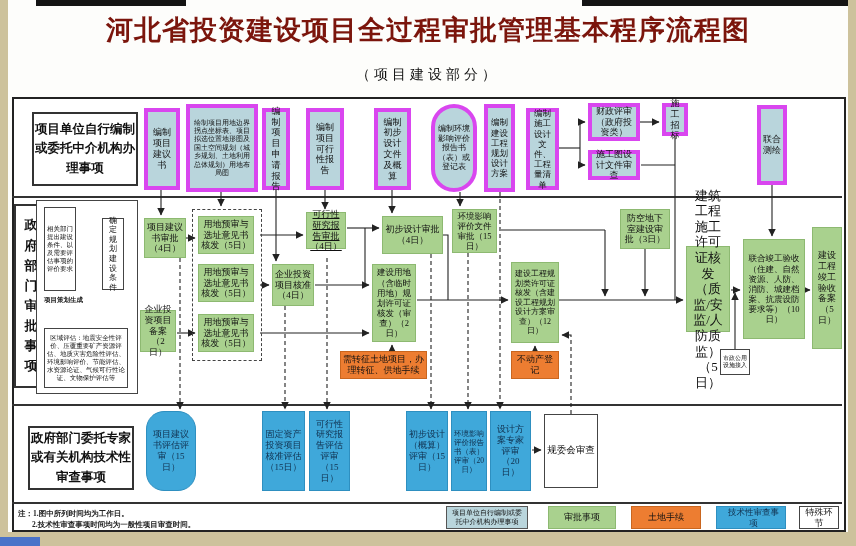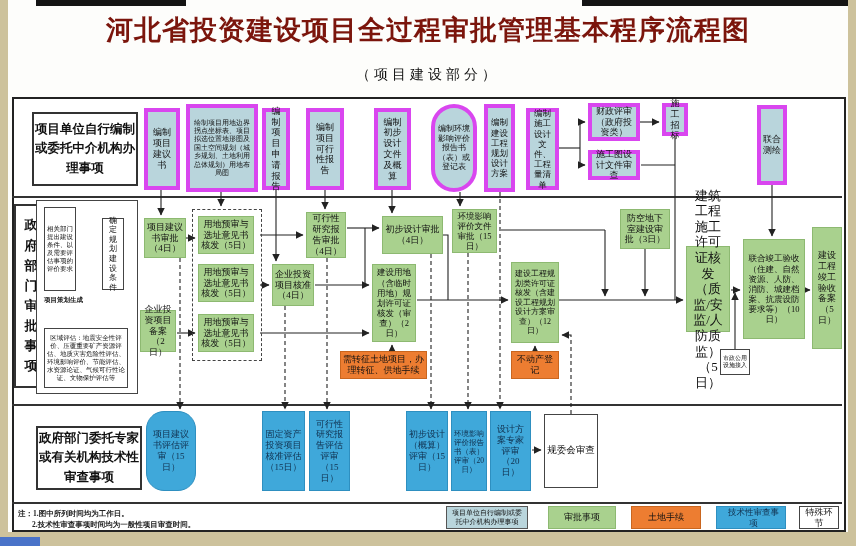--- a/index.html
+++ b/index.html
@@ -100,21 +100,21 @@
     <path class="fl dsh" d="M327,258 L327,409" marker-end="url(#ah)"></path>
     <path class="fl dsh" d="M431,254 L431,409" marker-end="url(#ah)"></path>
     <path class="fl dsh" d="M468,253 L468,409" marker-end="url(#ah)"></path>
     <path class="fl dsh" d="M500,192 L500,409" marker-end="url(#ah)"></path>
     <path class="fl dsh" d="M532,450 L541,450" marker-end="url(#ah)"></path>
     <path class="fl dsh" d="M571,414 L571,335 L562,335" marker-end="url(#ah)"></path>
   </svg>
 
   <div class="abs lanelabel" style="left:32px;top:112px;width:102px;height:70px;">项目单位自行编制或委托中介机构办理事项</div>
   <div class="abs lanelabel" style="left:14px;top:204px;width:22px;height:180px;padding:0 4px;font-size:13px;">政府部门审批事项</div>
-  <div class="abs lanelabel" style="left:36px;top:426px;width:102px;height:60px;">政府部门委托专家或有关机构技术性审查事项</div>
+  <div class="abs lanelabel" style="left:28px;top:426px;width:102px;height:60px;">政府部门委托专家或有关机构技术性审查事项</div>
 
   <div class="abs bx self" style="left:144px;top:108px;width:36px;height:82px;">编制项目建议书</div>
   <div class="abs bx self" style="left:186px;top:104px;width:72px;height:88px;font-size:7px;">绘制项目用地边界拐点坐标表、项目拟选位置地形图及国土空间规划（城乡规划、土地利用总体规划）用地布局图</div>
   <div class="abs bx self" style="left:262px;top:108px;width:28px;height:82px;">编制项目申请报告</div>
   <div class="abs bx self" style="left:306px;top:108px;width:38px;height:82px;">编制项目可行性报告</div>
   <div class="abs bx self" style="left:374px;top:108px;width:37px;height:82px;">编制初步设计文件及概算</div>
   <div class="abs bx self" style="left:431px;top:104px;width:46px;height:88px;font-size:8px;border-radius:23px;">编制环境影响评价报告书（表）或登记表</div>
   <div class="abs bx self" style="left:484px;top:104px;width:31px;height:88px;font-size:8.5px;">编制建设工程规划设计方案</div>
   <div class="abs bx self" style="left:526px;top:108px;width:33px;height:82px;font-size:8.5px;">编制施工设计文件、工程量清单</div>
   <div class="abs bx self" style="left:588px;top:103px;width:52px;height:38px;">财政评审（政府投资类）</div>
@@ -128,21 +128,21 @@
   <div class="abs tiny" style="left:44px;top:296px;font-weight:bold;">项目策划生成</div>
   <div class="abs bx white tiny" style="left:44px;top:328px;width:84px;height:60px;">区域评估：地震安全性评价、压覆重要矿产资源评估、地质灾害危险性评估、环境影响评价、节能评估、水资源论证、气候可行性论证、文物保护评估等</div>
 
   <div class="abs bx appr" style="left:144px;top:218px;width:42px;height:40px;">项目建议书审批（4日）</div>
   <div class="abs dashedbox" style="left:192px;top:209px;width:68px;height:150px;"></div>
   <div class="abs bx appr" style="left:198px;top:216px;width:56px;height:38px;">用地预审与选址意见书核发（5日）</div>
   <div class="abs bx appr" style="left:198px;top:264px;width:56px;height:38px;">用地预审与选址意见书核发（5日）</div>
   <div class="abs bx appr" style="left:198px;top:314px;width:56px;height:38px;">用地预审与选址意见书核发（5日）</div>
   <div class="abs bx appr" style="left:140px;top:310px;width:36px;height:42px;">企业投资项目备案（2日）</div>
   <div class="abs bx appr" style="left:272px;top:264px;width:42px;height:42px;">企业投资项目核准（4日）</div>
-  <div class="abs bx appr" style="left:306px;top:212px;width:40px;height:46px;">可行性研究报告审批（4日）</div>
+  <div class="abs bx appr" style="left:306px;top:212px;width:40px;height:37px;text-decoration:underline;">可行性研究报告审批（4日）</div>
   <div class="abs bx appr" style="left:382px;top:216px;width:61px;height:38px;">初步设计审批（4日）</div>
   <div class="abs bx appr" style="left:452px;top:209px;width:45px;height:44px;font-size:8.5px;">环境影响评价文件审批（15日）</div>
   <div class="abs bx appr" style="left:372px;top:264px;width:44px;height:78px;font-size:8.5px;">建设用地（含临时用地）规划许可证核发（审查）（2日）</div>
   <div class="abs bx appr" style="left:511px;top:262px;width:48px;height:81px;font-size:8px;">建设工程规划类许可证核发（含建设工程规划设计方案审查）（12日）</div>
   <div class="abs bx appr" style="left:620px;top:209px;width:50px;height:40px;">防空地下室建设审批（3日）</div>
   <div class="abs bx appr" style="left:686px;top:246px;width:44px;height:86px;font-size:13px;">建筑工程施工许可证核发（质监/安监/人防质监）（5日）</div>
   <div class="abs bx appr" style="left:743px;top:239px;width:62px;height:100px;font-size:8.5px;">联合竣工验收（住建、自然资源、人防、消防、城建档案、抗震设防要求等）（10日）</div>
   <div class="abs bx appr" style="left:812px;top:227px;width:30px;height:122px;">建设工程竣工验收备案（5日）</div>
 
   <div class="abs bx land" style="left:340px;top:351px;width:87px;height:28px;">需转征土地项目，办理转征、供地手续</div>

